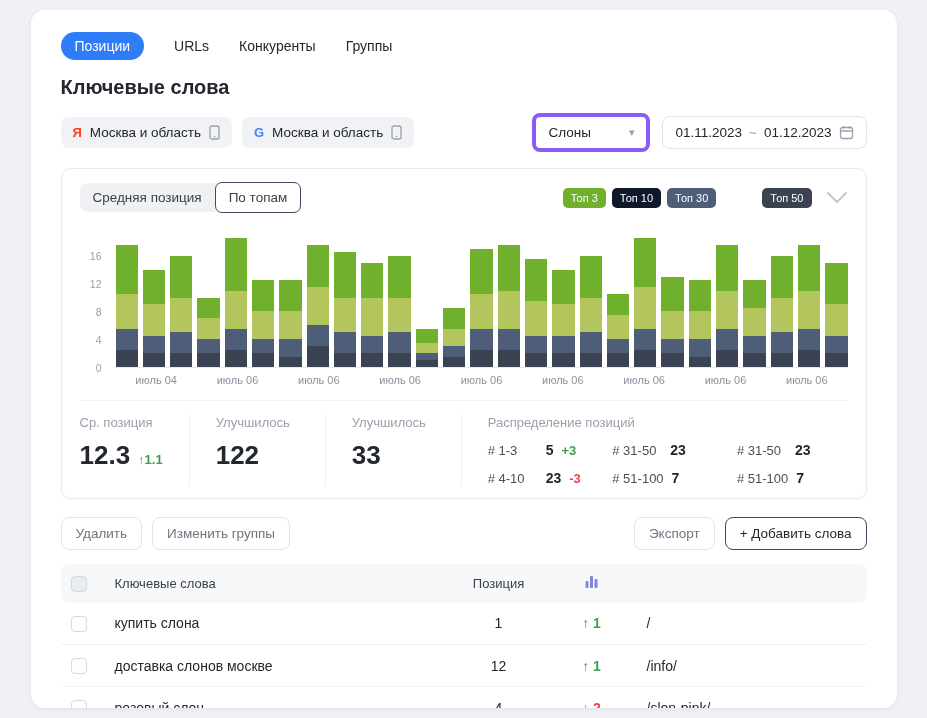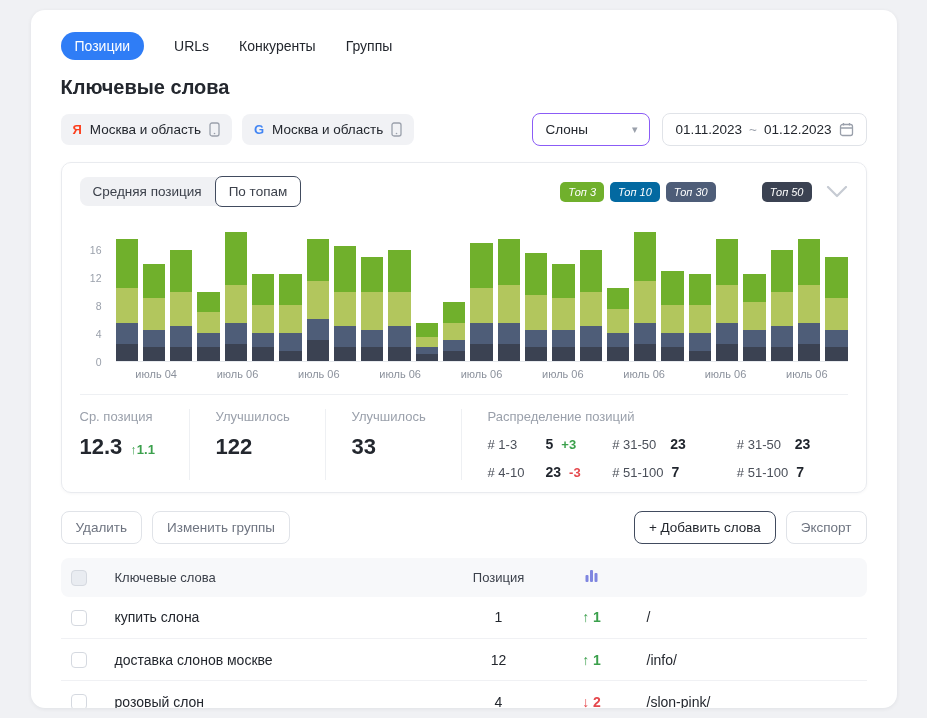--- a/index.html
+++ b/index.html
@@ -17,51 +17,51 @@
 
   
   .filter-row { display:flex; align-items:center; }
   .engine-badge { display:inline-flex; align-items:center; gap:8px; background:#f1f2f5;
     border-radius:8px; padding:8px 12px; font-size:13.5px; margin-right:10px; cursor:pointer; }
   .engine-letter { font-weight:700; font-size:13px; }
   .engine-letter.ya { color:#fc3f1d; }
   .engine-letter.go { color:#4285f4; }
   .right-filters { margin-left:auto; display:flex; align-items:center; gap:12px; }
   .select-box { display:flex; align-items:center; justify-content:space-between; width:118px;
-    border:1px solid #8b5cf6; border-radius:8px; padding:8px 12px; font-size:13.5px; background:#fff; cursor:pointer; }
+    border:4px solid #8b5cf6; border-radius:8px; padding:8px 12px; font-size:13.5px; background:#fff; cursor:pointer; }
   .caret { color:#9aa0ab; font-size:11px; }
   .date-box { display:flex; align-items:center; gap:7px; border:1px solid #e0e3e8; border-radius:8px;
     padding:8px 12px; font-size:13.5px; background:#fff; cursor:pointer; }
   .tilde { color:#9aa0ab; }
 
   
   .chart-card { margin-top:16px; border:1px solid #e9ebef; border-radius:10px;
     box-shadow:0 1px 3px rgba(20,24,40,.04); padding:14px 18px 12px; }
   .chart-head { display:flex; align-items:center; }
   .mode-toggle { display:inline-flex; align-items:center; background:#f0f1f4; border-radius:8px; }
   .seg { padding:7px 13px; font-size:13.5px; color:#3c414b; cursor:pointer; white-space:nowrap; }
   .seg-active { background:#fff; border:1.5px solid #414b5e; border-radius:7px; font-weight:500; margin:-2px 0; }
   .legend { margin-left:auto; display:flex; gap:6px; }
-  .badge { color:#fff; font-size:11px; padding:4px 8px; border-radius:5px; cursor:pointer; white-space:nowrap;font-style:italic; }
+  .badge { color:#fff; font-size:11px; padding:4px 8px; border-radius:5px; cursor:pointer; white-space:nowrap; }
   .chevron { margin-left:14px; display:flex; cursor:pointer; }
 
   .chart-area { position:relative; padding-left:36px; margin-top:16px; }
   .y-axis { position:absolute; left:0; top:0; bottom:0; width:30px; }
   .ytick { position:absolute; right:8px; transform:translateY(50%); font-size:10.5px; color:#9aa0ab; }
   .bars { display:flex; align-items:flex-end; gap:5px; height:140px; border-bottom:1px solid #e7eaee; }
   .bar { flex:1; height:100%; display:flex; flex-direction:column-reverse; border-radius:2px 2px 0 0;
     overflow:hidden; justify-content:flex-start; cursor:pointer; }
   .x-labels { display:flex; margin:6px 0 0 36px; }
   .xlabel { flex:1; text-align:center; font-size:11px; color:#8b919c; }
 
   .stats { display:flex; margin-top:14px; padding-top:14px; border-top:1px solid #eef0f3; }
   .stat { padding-right:26px; margin-right:26px; border-right:1px solid #eef0f3; min-width:110px; }
   .stat-label { font-size:13px; color:#9aa0ab; }
   .stat-value-row { display:flex; align-items:baseline; gap:8px; margin-top:10px; }
-  .stat-value { font-size:22px; font-weight:700; }
+  .stat-value { font-size:26px; font-weight:700; }
   .stat-delta { font-size:13px; font-weight:600; }
   .green { color:#3ba04c; } .red { color:#e5484d; }
   .dist { flex:1; }
   .dist-grid { display:grid; grid-template-columns:repeat(3,minmax(0,1fr)); row-gap:12px; column-gap:14px; margin-top:12px; }
   .dist-cell { display:flex; align-items:baseline; gap:8px; font-size:13px; }
   .dist-label { color:#4a4f59; min-width:50px; }
   .dist-value { font-weight:700; font-size:14px; color:#1f242c; }
   .dist-delta { font-weight:600; }
 
   
@@ -135,21 +135,21 @@
   </div>
 
   <div class="chart-card">
     <div class="chart-head">
       <div class="mode-toggle" id="toggle">
           <div class="seg">Средняя позиция</div>
           <div class="seg seg-active">По топам</div>
         </div>
       <div class="legend" id="legend">
           <span class="badge" style="background: rgb(112, 176, 44);">Топ 3</span>
-          <span class="badge" style="background: #0369a1;">Топ 10</span>
+          <span class="badge" style="background: #0f172a;">Топ 10</span>
           <span class="badge" style="background: rgb(78, 93, 120);">Топ 30</span>
           <span class="badge" style="background: rgb(59, 66, 82); margin-left: 40px;">Топ 50</span>
         </div>
       <span class="chevron">
         <svg width="22" height="12" viewBox="0 0 22 12">
             <polyline points="2,1 11,10 20,1" fill="none" stroke="#c6cbd3" stroke-width="2.2" stroke-linecap="round" stroke-linejoin="round"></polyline>
           </svg>
       </span>
     </div>
 
@@ -389,22 +389,22 @@
             </div>
           </div>
       </div>
     </div>
   </div>
 
   <div class="toolbar">
     <button class="btn">Удалить</button>
     <button class="btn">Изменить группы</button>
     <div class="toolbar-right">
+      <button class="btn">Экспорт</button>
       <button class="btn btn-dark">+ Добавить слова</button>
-      <button class="btn">Экспорт</button>
     </div>
   </div>
 
   <div class="thead grid-cols">
     <div class="cell"><span class="cbox head"></span></div>
     <div class="cell">Ключевые слова</div>
     <div class="cell cell-center">Позиция</div>
     <div class="cell cell-center">
       <svg width="13" height="13" viewBox="0 0 13 13">
           <rect x="0.5" y="6" width="3" height="7" rx="1" fill="#7f86e0"></rect>

